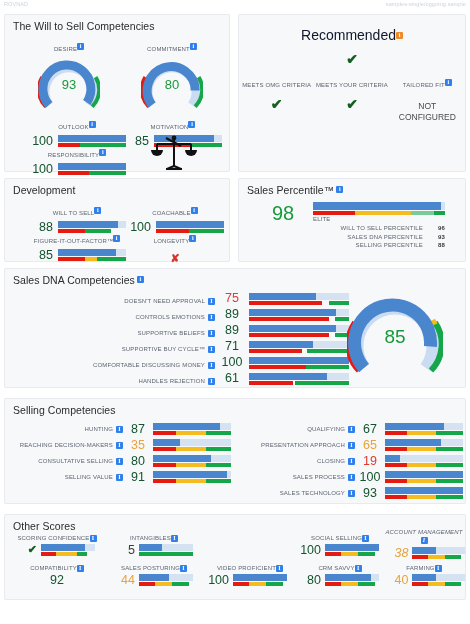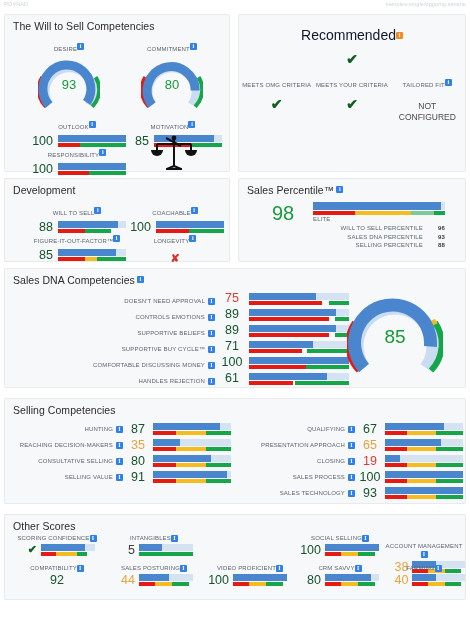--- a/index.html
+++ b/index.html
@@ -645,21 +645,21 @@
           <span class="track"></span>
             <span class="fill" style="width:100%"></span>
           <span class="bench">
               <i class="sr" style="width:30%"></i>
               <i class="sy" style="width:32%"></i>
               <i class="sg" style="width:30%"></i>
             </span>
         </span>
       </div>
     </div>
-    <div class="oth" style="left:378px; top:28px; width:82px;">
+    <div class="oth" style="left:378px; top:14px; width:82px;font-style:italic;">
       <span class="lbl" style="line-height:1.3;"><span>ACCOUNT MANAGEMENT</span><br><span class="info"></span></span>
       <div class="vrow">
         <span class="score amber">38</span>
         <span class="bar">
           <span class="track"></span>
             <span class="fill" style="width:45%"></span>
           <span class="bench">
               <i class="sr" style="width:30%"></i>
               <i class="sy" style="width:32%"></i>
               <i class="sg" style="width:30%"></i>

